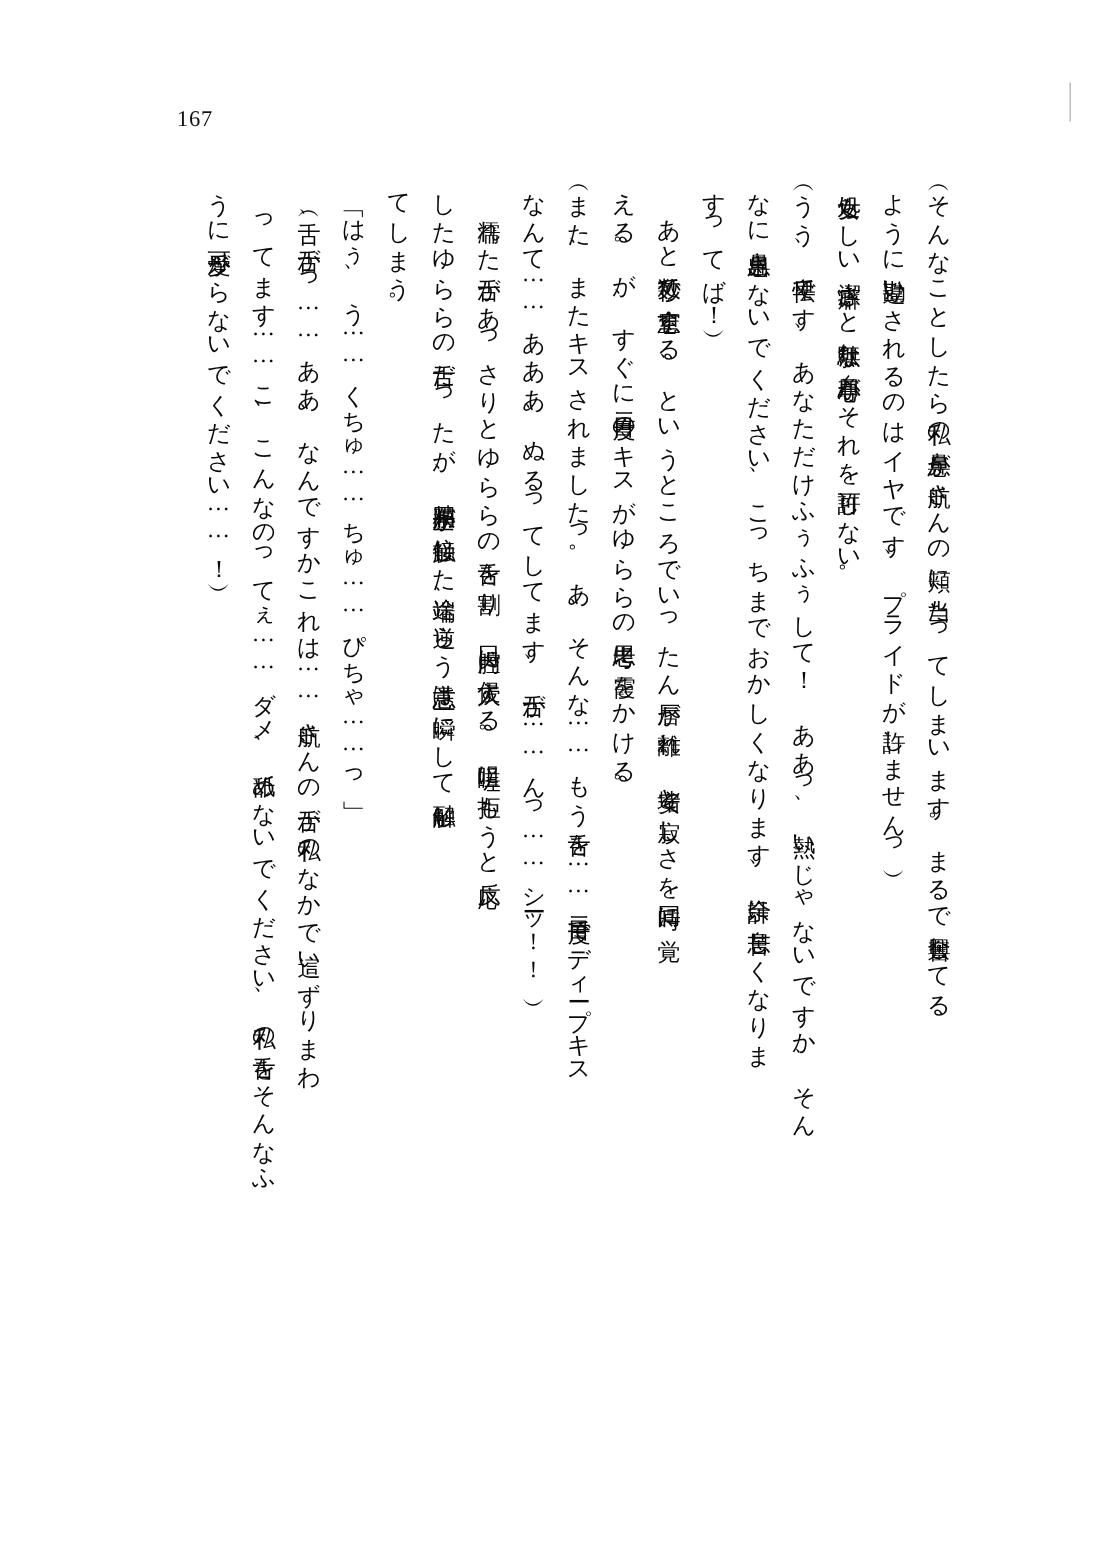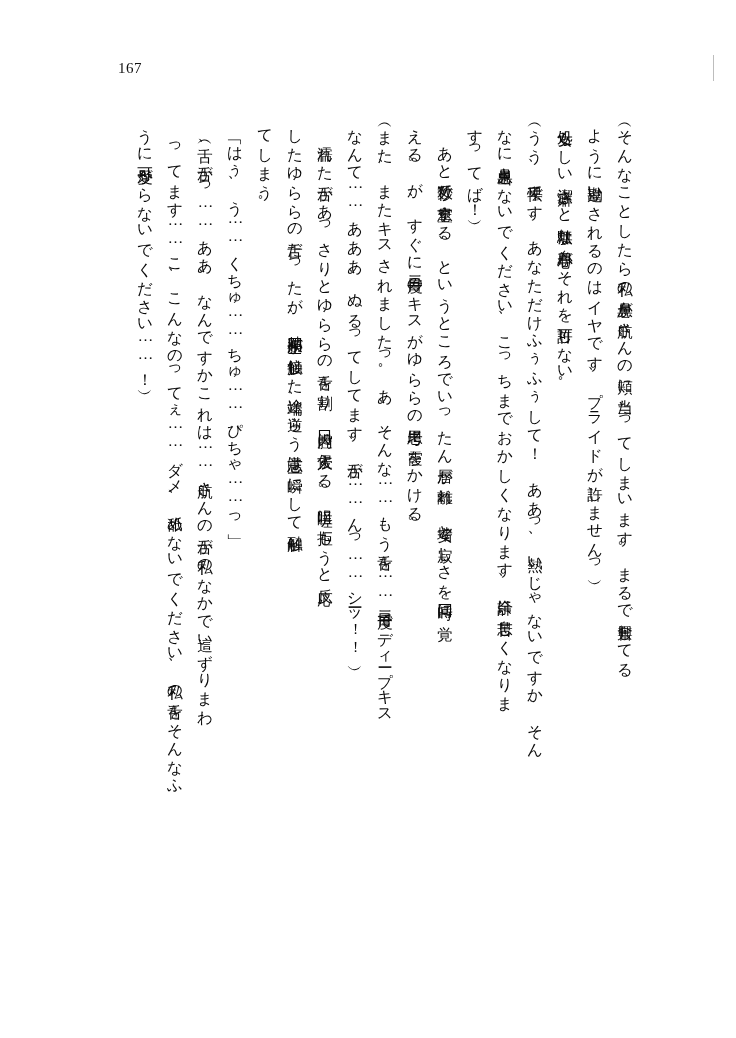--- a/index.html
+++ b/index.html
@@ -12,21 +12,21 @@
     width: 736px;
     height: 1038px;
     background: #ffffff;
     overflow: hidden;
     font-family: "Liberation Serif", "DejaVu Serif", serif;
     color: #000000;
   }
   .page-number {
     position: absolute;
     left: 118px;
-    top: 60px;
+    top: 72px;
     font-size: 15px;
     font-family: "Liberation Serif", "DejaVu Serif", serif;
     letter-spacing: 0.5px;
     color: #111111;
   }
   .edge-mark {
     position: absolute;
     right: 22px;
     top: 55px;
     width: 1px;

